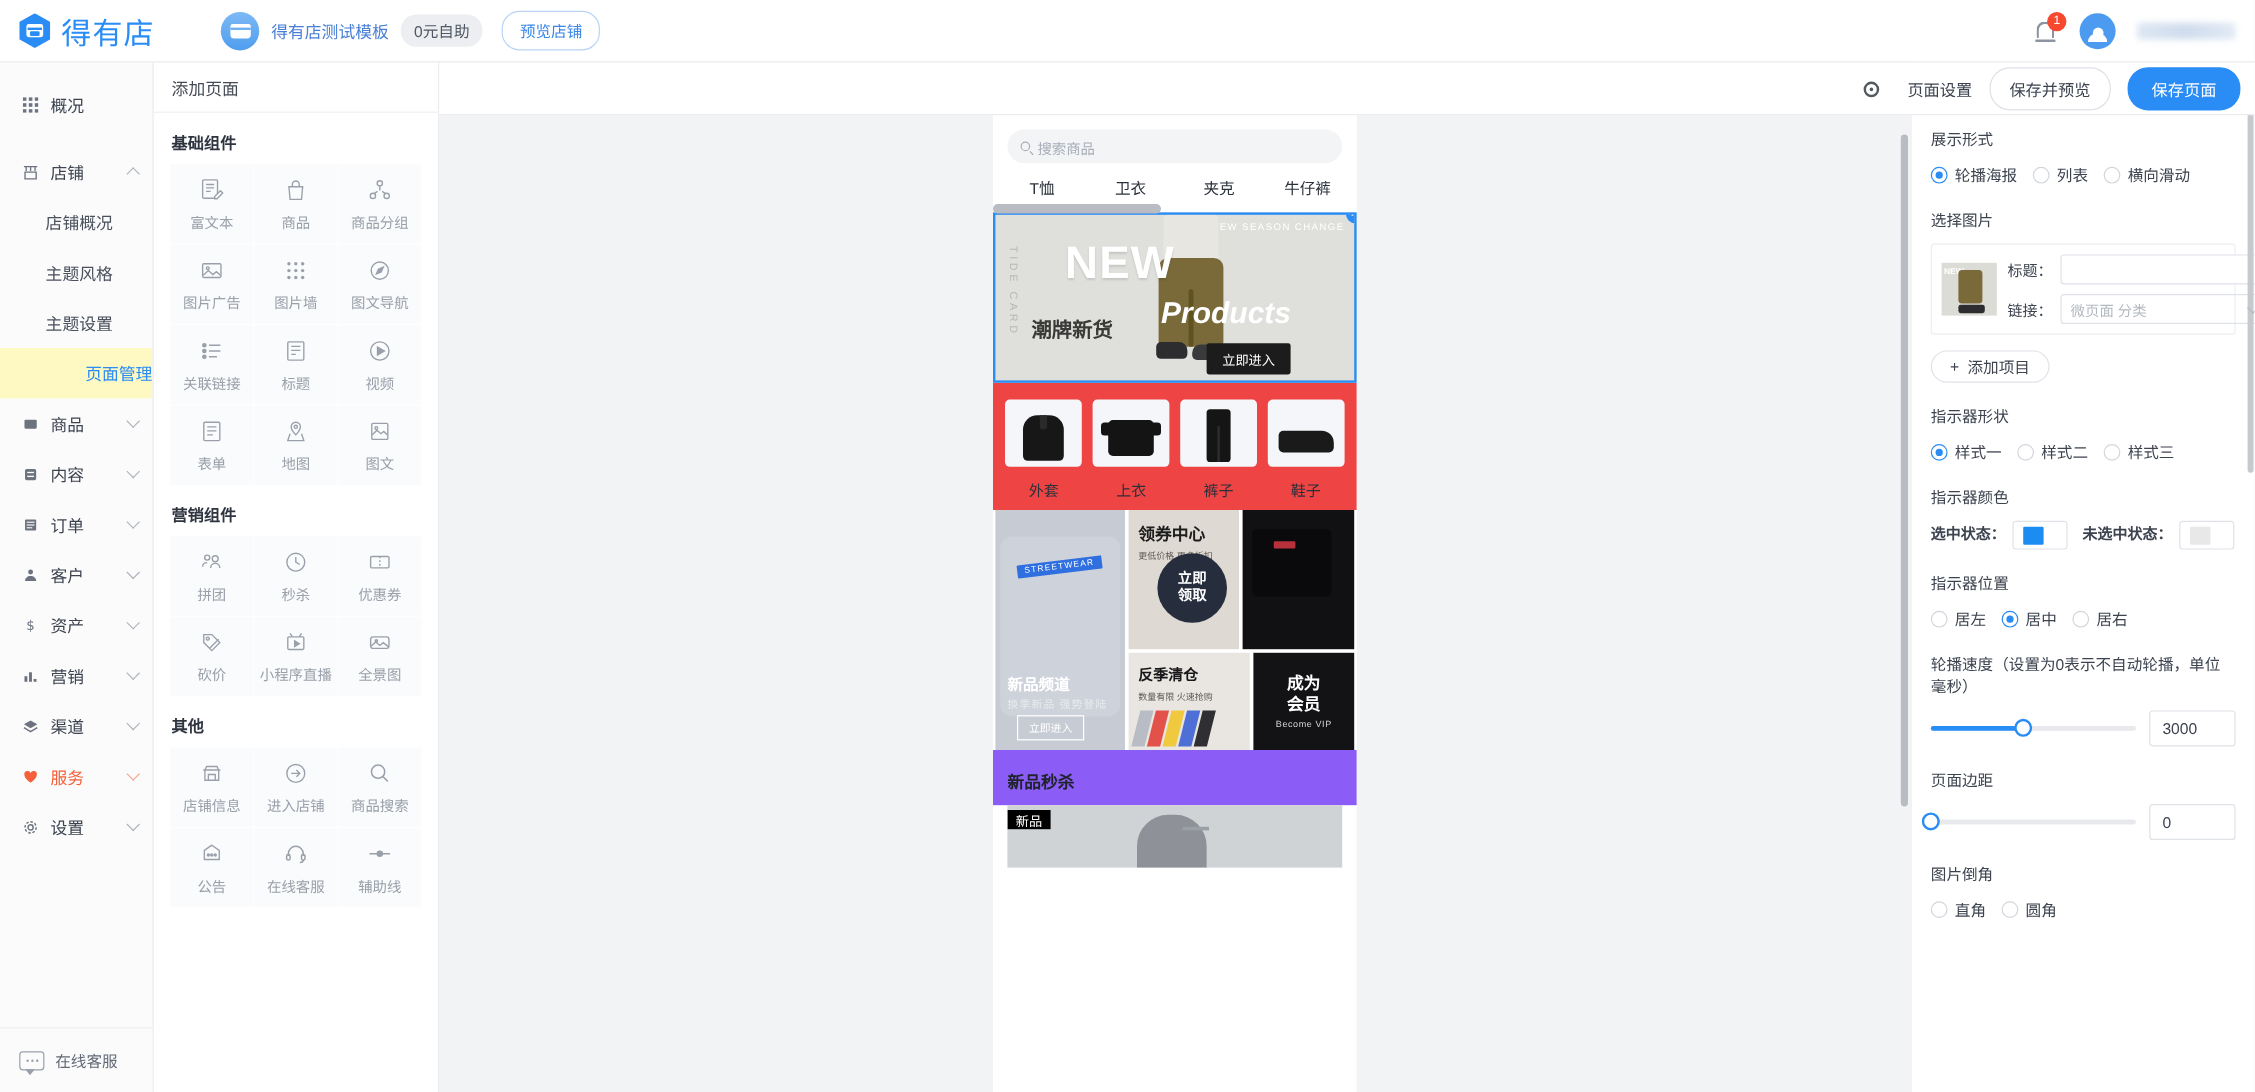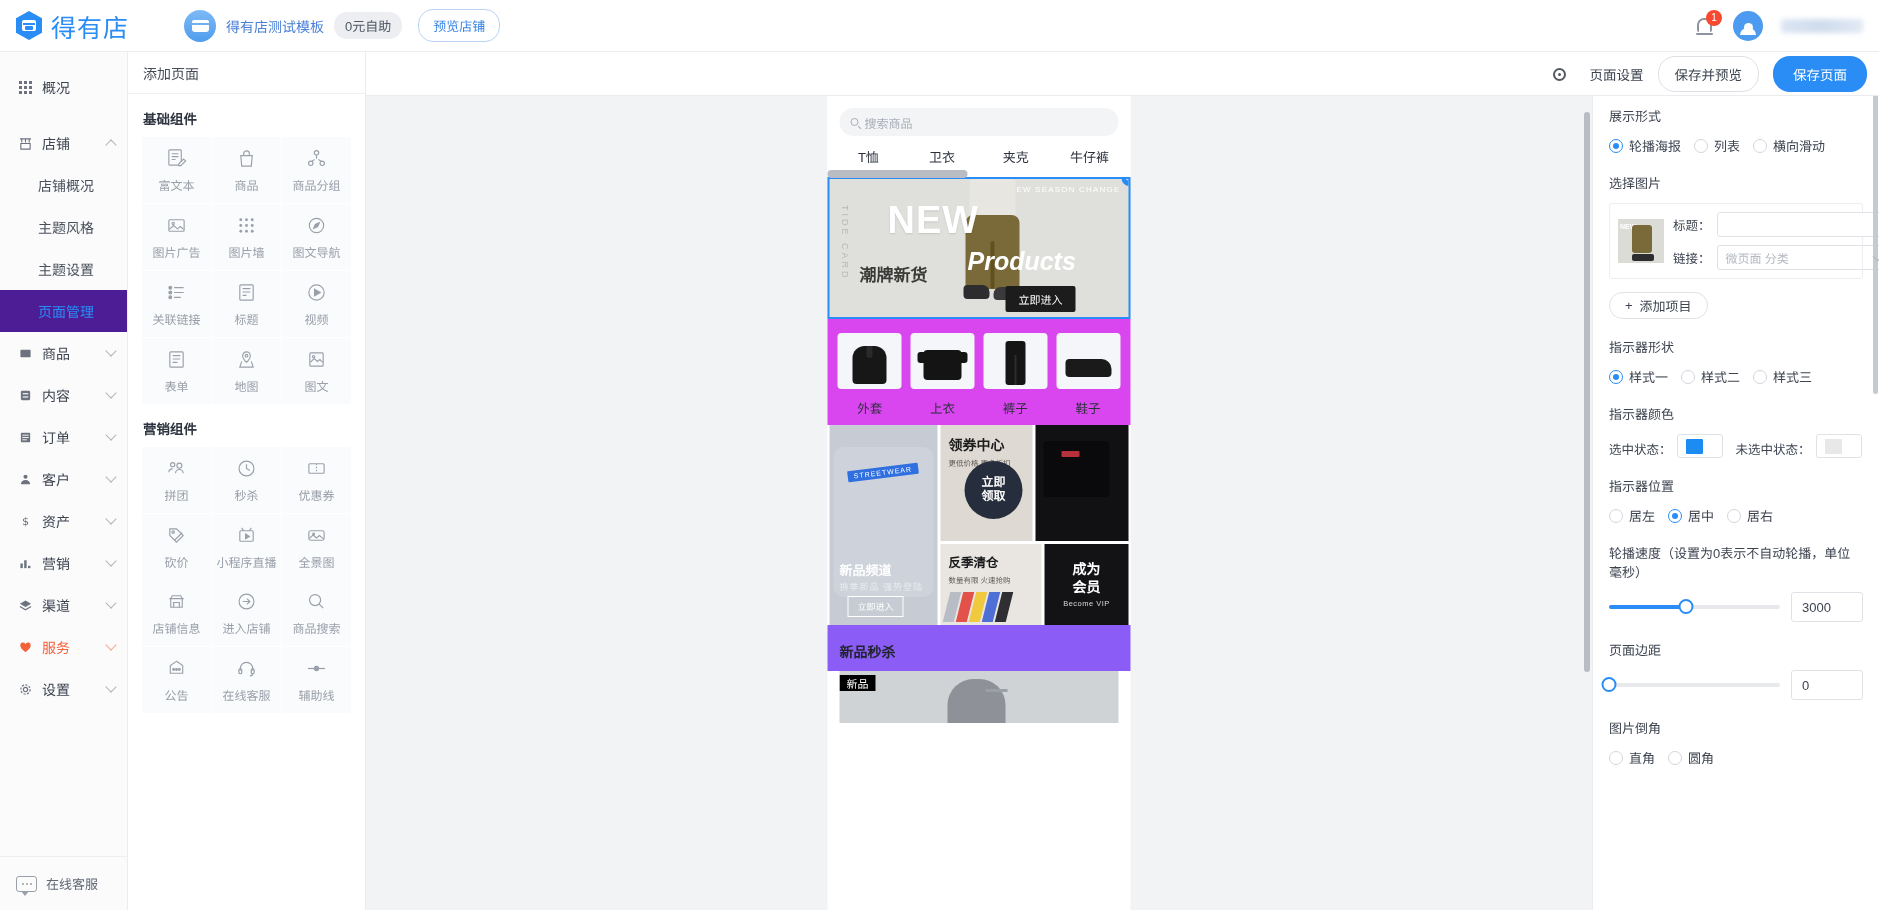--- a/index.html
+++ b/index.html
@@ -101,21 +101,21 @@
     border-bottom: 1.4px solid #b0b5bd; transform: rotate(45deg); margin-top: -4px;
   }
   .nav-item .chev.up { transform: rotate(-135deg); margin-top: 3px; }
   .nav-item.service { color: #f4603a; }
   .nav-item.service .ni { color: #f4603a; }
   .nav-item.service .chev { border-color: #f4a58e; }
   .sub-item {
     height: 42px; display: flex; align-items: center; padding-left: 38px;
     font-size: 14px; color: #4a515d; cursor: pointer;
   }
-  .sub-item.active { background: #4c1d95; color: #2a8cf5; }
+  .sub-item.active { background: #fef9c3; color: #2a8cf5; justify-content: flex-end; }
   .nav-gap { height: 14px; }
   .online-cs {
     position: absolute; left: 0; bottom: 0; width: 128px; height: 54px;
     display: flex; align-items: center; gap: 9px; padding-left: 16px;
     border-top: 1px solid #eeeef0; background:#fbfbfc; cursor: pointer;
   }
   .cs-bubble {
     width: 21px; height: 16px; border: 1.4px solid #9aa0aa; border-radius: 3px; position: relative;
     display:flex; align-items:center; justify-content:center; gap:2px;
   }
@@ -207,21 +207,21 @@
   .bn-model .pants {
     position:absolute; left:20px; top:36px; width:54px; height:74px;
     background:#7b6a39; border-radius:8px 8px 4px 4px;
   }
   .bn-model .pants::after {
     content:""; position:absolute; left:25px; top:26px; width:4px; height:48px; background:#60521f; border-radius:2px;
   }
   .bn-model .shoe1 { position:absolute; left:18px; top:106px; width:26px; height:14px; background:#2d2d2f; border-radius:4px 7px 4px 4px; }
   .bn-model .shoe2 { position:absolute; left:48px; top:108px; width:26px; height:13px; background:#3a3a3c; border-radius:7px 4px 4px 4px; }
 
-  .ph-cats { display: flex; padding: 14px 6px 8px; background: #d946ef; }
+  .ph-cats { display: flex; padding: 14px 6px 8px; background: #ef4444; }
   .ph-cat { flex: 1; display: flex; flex-direction: column; align-items: center; gap: 9px; }
   .ph-cat .thumb {
     width: 64px; height: 56px; background: #f4f6f9; border-radius: 4px;
     display:flex; align-items:flex-end; justify-content:center; overflow:hidden;
   }
   .ph-cat .lbl { font-size: 12.5px; color: #2b313b; }
   .g-jacket { width:34px;height:38px;background:#171717;border-radius:12px 12px 4px 4px;margin-bottom:5px;position:relative; }
   .g-jacket::before{content:"";position:absolute;left:14px;top:0;width:6px;height:12px;background:#2a2a2a;border-radius:0 0 4px 4px;}
   .g-tee { width:38px;height:30px;background:#141414;border-radius:4px;margin-bottom:9px;position:relative;}
   .g-tee::before{content:"";position:absolute;left:-6px;top:2px;width:10px;height:11px;background:#141414;border-radius:3px;}
@@ -324,21 +324,21 @@
     padding: 0 8px; font-size: 12px; color: #b4b9c1; display: flex; align-items: center;
     justify-content: space-between; cursor: pointer; min-width: 0;
   }
   .sel .cv { width: 7px; height: 7px; border-right: 1.3px solid #b4b9c1; border-bottom: 1.3px solid #b4b9c1; transform: rotate(45deg); margin-top:-3px;}
   .btn-add {
     border: 1px solid #dfe2e7; background: #fff; border-radius: 14px; height: 27px;
     padding: 0 15px; font-size: 13px; color: #3d4450; cursor: pointer; margin-bottom: 18px;
     font-family: inherit; display: inline-flex; align-items: center; gap: 7px;
   }
   .colorpick { display: flex; align-items: center; gap: 13px; margin-bottom: 18px; }
-  .cp-g { display: flex; align-items: flex-end; gap: 5px; }
+  .cp-g { display: flex; align-items: flex-start; gap: 5px; font-weight: bold; }
   .cp-box {
     width: 46px; height: 24px; border: 1px solid #dfe2e7; border-radius: 3px;
     display: flex; align-items: center; justify-content: space-around; cursor: pointer; padding: 0 4px;
   }
   .cp-sw { width: 17px; height: 15px; border-radius: 1px; }
   .slider-row { display: flex; align-items: center; gap: 11px; margin-bottom: 18px; }
   .slider { position: relative; flex: 1; height: 4px; background: #e7e9ed; border-radius: 2px; cursor: pointer; }
   .slider .fill { position: absolute; left:0; top:0; height:4px; background:#2a8cf5; border-radius:2px; }
   .slider .knob {
     position: absolute; top: -6px; width: 15px; height: 15px; border-radius: 50%;
@@ -745,20 +745,21 @@
             <svg width="21" height="21" viewBox="0 0 22 22" fill="none" stroke="#9aa0aa" stroke-width="1.2">
               <rect x="3" y="6" width="16" height="10" rx="2"></rect>
               <path d="M3.5 14l4-3.5 3.5 3 3-2.5 4.5 3.5"></path>
               <circle cx="8" cy="9.5" r="1"></circle>
             </svg>
           </span>
         <span class="comp-label">全景图</span>
       </div>
     </div>
 
+    <div class="comp-section-title">其他</div>
     <div class="comp-grid">
       <div class="comp-cell">
         <span>
             <svg width="21" height="21" viewBox="0 0 22 22" fill="none" stroke="#9aa0aa" stroke-width="1.2">
               <path d="M3.5 8h15M5 8v9h12V8M5 8l1.5-3h9L17 8"></path>
               <path d="M8 17v-5h6v5"></path>
             </svg>
           </span>
         <span class="comp-label">店铺信息</span>
       </div>

